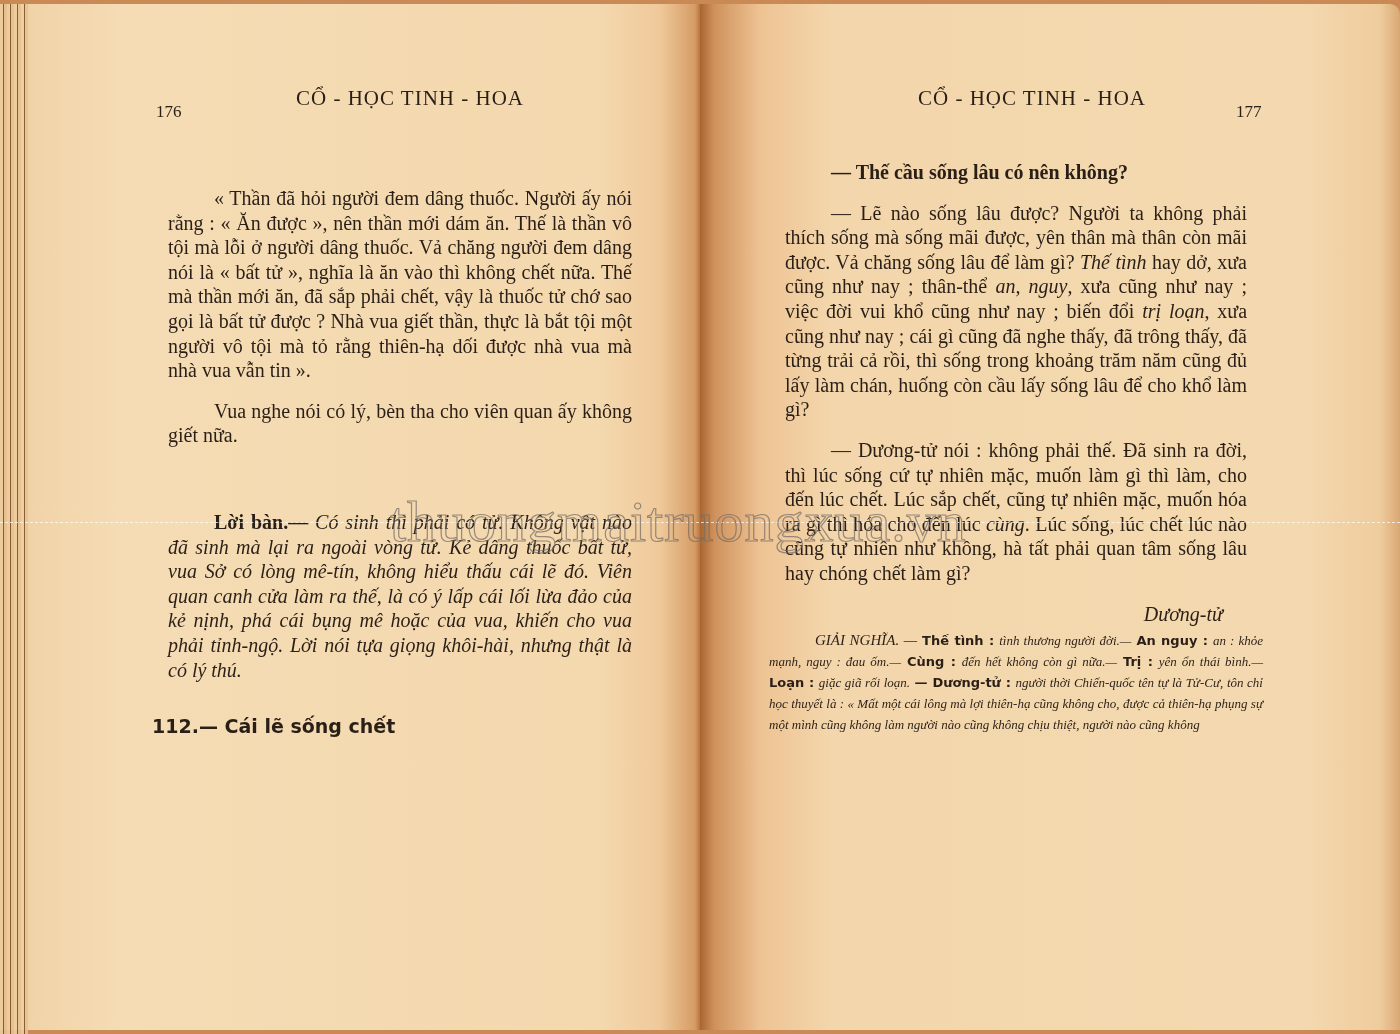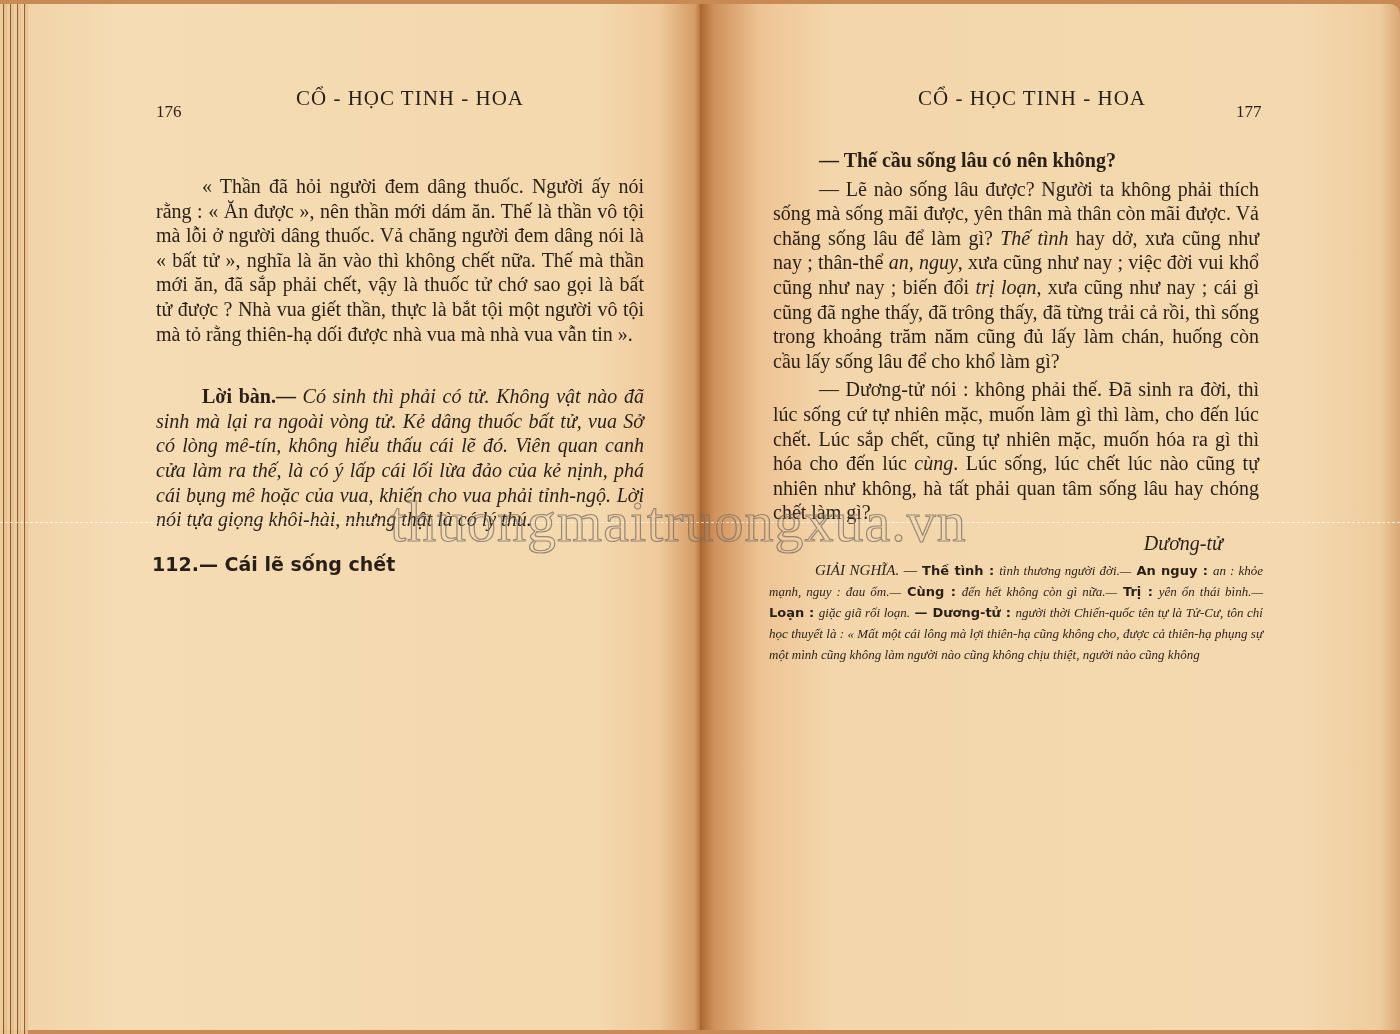--- a/index.html
+++ b/index.html
@@ -27,21 +27,21 @@
       background: repeating-linear-gradient(to right, #f0cfa0 0px, #f0cfa0 3px, #7a4a26 3px, #7a4a26 4px, #e8c391 4px, #e8c391 7px);
       opacity: 0.85;
     }
     .header {
       position: absolute; top: 82px; font-size: 21px; letter-spacing: 1px;
     }
     .folio { position: absolute; top: 98px; font-size: 17px; }
     .textblock {
       position: absolute; font-size: 20px; line-height: 24.6px; text-align: justify;
     }
-    .textblock p { margin: 4px; }
+    .textblock p { margin: 16px; }
     .indent { text-indent: 46px; }
     .left-body { left: 152px; top: 166px; width: 496px; }
     .right-body { left: 769px; top: 144px; width: 494px; }
     .note {
       font-family: "DejaVu Sans", "Liberation Sans", sans-serif;
       font-size: 13px; line-height: 21px; text-align: justify;
     }
     .note .lbl { font-style: italic; font-family: "Liberation Serif", serif; font-size: 15px; }
     .note .it { font-style: italic; font-family: "Liberation Serif", serif; font-size: 13px; }
     .gap-s { height: 12px; }
@@ -65,20 +65,21 @@
 <body>
 
 <div class="book">
   <div class="page left">
     <div class="edges"></div>
     <div class="folio" style="left:156px;">176</div>
     <div class="header" style="left:296px;">CỔ - HỌC  TINH - HOA</div>
 
     <div class="textblock left-body">
       <p class="indent">« Thần đã hỏi người đem dâng thuốc. Người ấy nói rằng : « Ăn được », nên thần mới dám ăn. Thế là thần vô tội mà lỗi ở người dâng thuốc. Vả chăng người đem dâng nói là « bất tử », nghĩa là ăn vào thì không chết nữa. Thế mà thần mới ăn, đã sắp phải chết, vậy là thuốc tử chớ sao gọi là bất tử được ? Nhà vua giết thần, thực là bắt tội một người vô tội mà tỏ rằng thiên-hạ dối được nhà vua mà nhà vua vẫn tin ».</p>
+      <p class="indent">Vua nghe nói có lý, bèn tha cho viên quan ấy không giết nữa.</p>
       <div class="gap-m"></div>
       <div class="gap-s"></div>
       <p class="indent">
         <span class="bold">Lời bàn.—</span>
         <i>Có sinh thì phải có tử. Không vật nào đã sinh mà lại ra ngoài vòng tử. Kẻ dâng thuốc bất tử, vua Sở có lòng mê-tín, không hiểu thấu cái lẽ đó. Viên quan canh cửa làm ra thế, là có ý lấp cái lối lừa đảo của kẻ nịnh, phá cái bụng mê hoặc của vua, khiến cho vua phải tỉnh-ngộ. Lời nói tựa giọng khôi-hài, nhưng thật là có lý thú.</i>
       </p>
       <div class="gap-s"></div>
       <div class="heading">112.— Cái lẽ sống chết</div>
     </div>
   </div>

